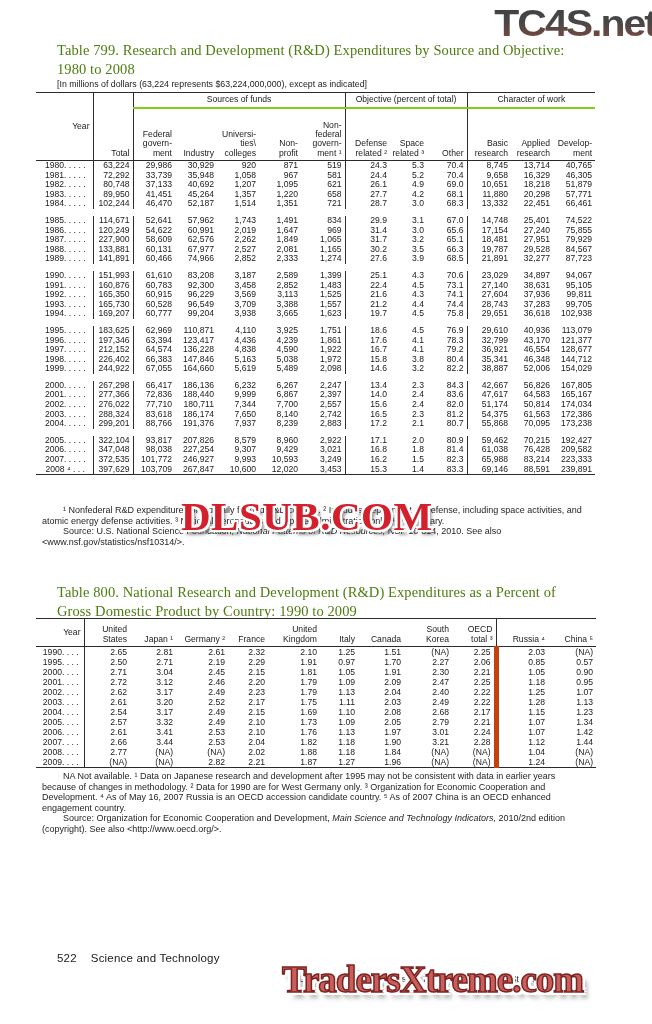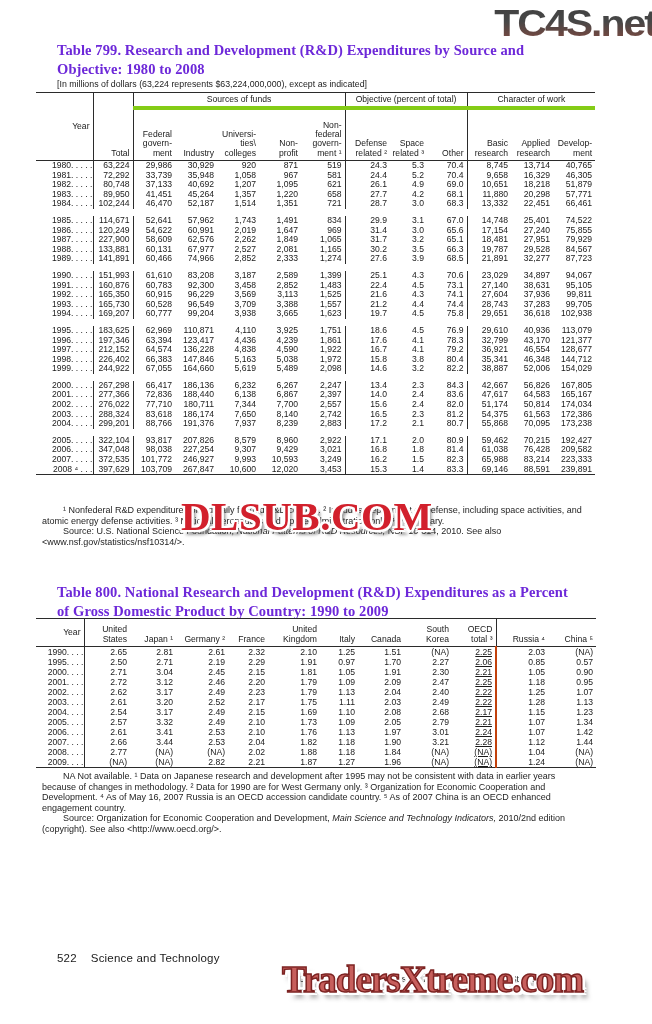--- a/index.html
+++ b/index.html
@@ -1,47 +1,47 @@
 <!DOCTYPE html>
 <html><head>
 <meta charset="utf-8">
 <style>
   * { margin:0; padding:0; box-sizing:border-box; }
   html,body { width:652px; height:1024px; }
   body { background:#ffffff; font-family:"Liberation Sans",sans-serif; color:#1c1c1c; position:relative; overflow:hidden; }
 
-  .title { position:absolute; font-family:"Liberation Serif",serif; font-weight:bold; font-size:14.5px; line-height:18.5px; color:#6d28d9; letter-spacing:.1px; }
+  .title { position:absolute; font-family:"Liberation Serif",serif; font-weight:normal; font-size:14.5px; line-height:18.5px; color:#4d7c0f; letter-spacing:.1px; }
   #title799 { left:57px; top:41px; width:508px; }
   #title800 { left:57px; top:583px; width:512px; }
   .subtitle { position:absolute; left:57px; top:79px; font-size:8.8px; color:#222; }
 
   table { border-collapse:collapse; table-layout:fixed; font-size:8.6px; color:#1a1a1a; }
   #t799 { position:absolute; left:36px; top:92px; width:559px; border-top:1.5px solid #2b2b2b; border-bottom:1.5px solid #2b2b2b; }
   #t800 { position:absolute; left:36px; top:618px; width:560px; border-top:1.5px solid #2b2b2b; border-bottom:1.5px solid #2b2b2b; }
 
   th { font-weight:normal; text-align:right; vertical-align:bottom; white-space:pre-line; padding:2px 3px 2px 0; line-height:9.3px; }
-  th.group { text-align:center; vertical-align:middle; border-bottom:4px solid #84cc16; height:15px; padding:1px 0; }
+  th.group { text-align:center; vertical-align:middle; border-bottom:2px solid #84cc16; height:15px; padding:1px 0; }
   th.year-h { text-align:right; vertical-align:middle; }
   #t799 thead tr.sub th { height:53px; border-bottom:1px solid #2b2b2b; }
   #t799 th[rowspan] { border-bottom:1px solid #2b2b2b; }
   #t800 thead th { height:28px; border-bottom:1px solid #2b2b2b; }
 
   td { text-align:right; padding:0 3px 0 0; height:9.6px; line-height:9.6px; white-space:nowrap; overflow:hidden; }
   #t800 td { height:10px; line-height:10px; }
-  td.year { text-align:right; padding:0 0 0 2px; }
+  td.year { text-align:center; padding:0 0 0 2px; }
   tr.spacer td { height:7px; border:none !important; }
 
   .br1 { border-right:1px solid #2b2b2b; }
   .br2 { border-right:1.5px solid #2b2b2b; }
   #t799 tbody td.year { border-right:1px solid #2b2b2b; }
   #t799 tbody tr:not(.spacer) td:nth-child(2) { border-right:1px solid #2b2b2b; }
   #t799 tbody tr:not(.spacer) td:nth-child(7),
   #t799 tbody tr:not(.spacer) td:nth-child(10) { border-right:1.5px solid #2b2b2b; }
   #t800 tbody td.year { border-right:1px solid #2b2b2b; }
-  #t800 tbody tr:not(.spacer) td:nth-child(10) { border-right:2px solid #c2410c;text-decoration:underline; }
+  #t800 tbody tr:not(.spacer) td:nth-child(10) { border-right:5px solid #c2410c; }
 
   .fn { position:absolute; font-size:9px; line-height:10.6px; color:#1e1e1e; }
   #fn799 { left:42px; top:505px; width:542px; }
   #fn800 { left:42px; top:771px; width:548px; }
   .fn p { text-indent:21px; }
   .fn i { font-style:italic; }
 
   #footer-left { position:absolute; left:57px; top:952px; font-size:11.5px; color:#1a1a1a; letter-spacing:.2px; }
   #footer-left .num { margin-right:14px; }
   #census-line { position:absolute; left:299px; top:974px; font-size:8.8px; color:#2a2a2a; }
@@ -439,21 +439,21 @@
         <td>84.3</td>
         <td>42,667</td>
         <td>56,826</td>
         <td>167,805</td>
       </tr>
       <tr>
         <td class="year">2001. . . . .</td>
         <td>277,366</td>
         <td>72,836</td>
         <td>188,440</td>
-        <td>6,138</td>
+        <td>9,999</td>
         <td>6,867</td>
         <td>2,397</td>
         <td>14.0</td>
         <td>2.4</td>
         <td>83.6</td>
         <td>47,617</td>
         <td>64,583</td>
         <td>165,167</td>
       </tr>
       <tr>

